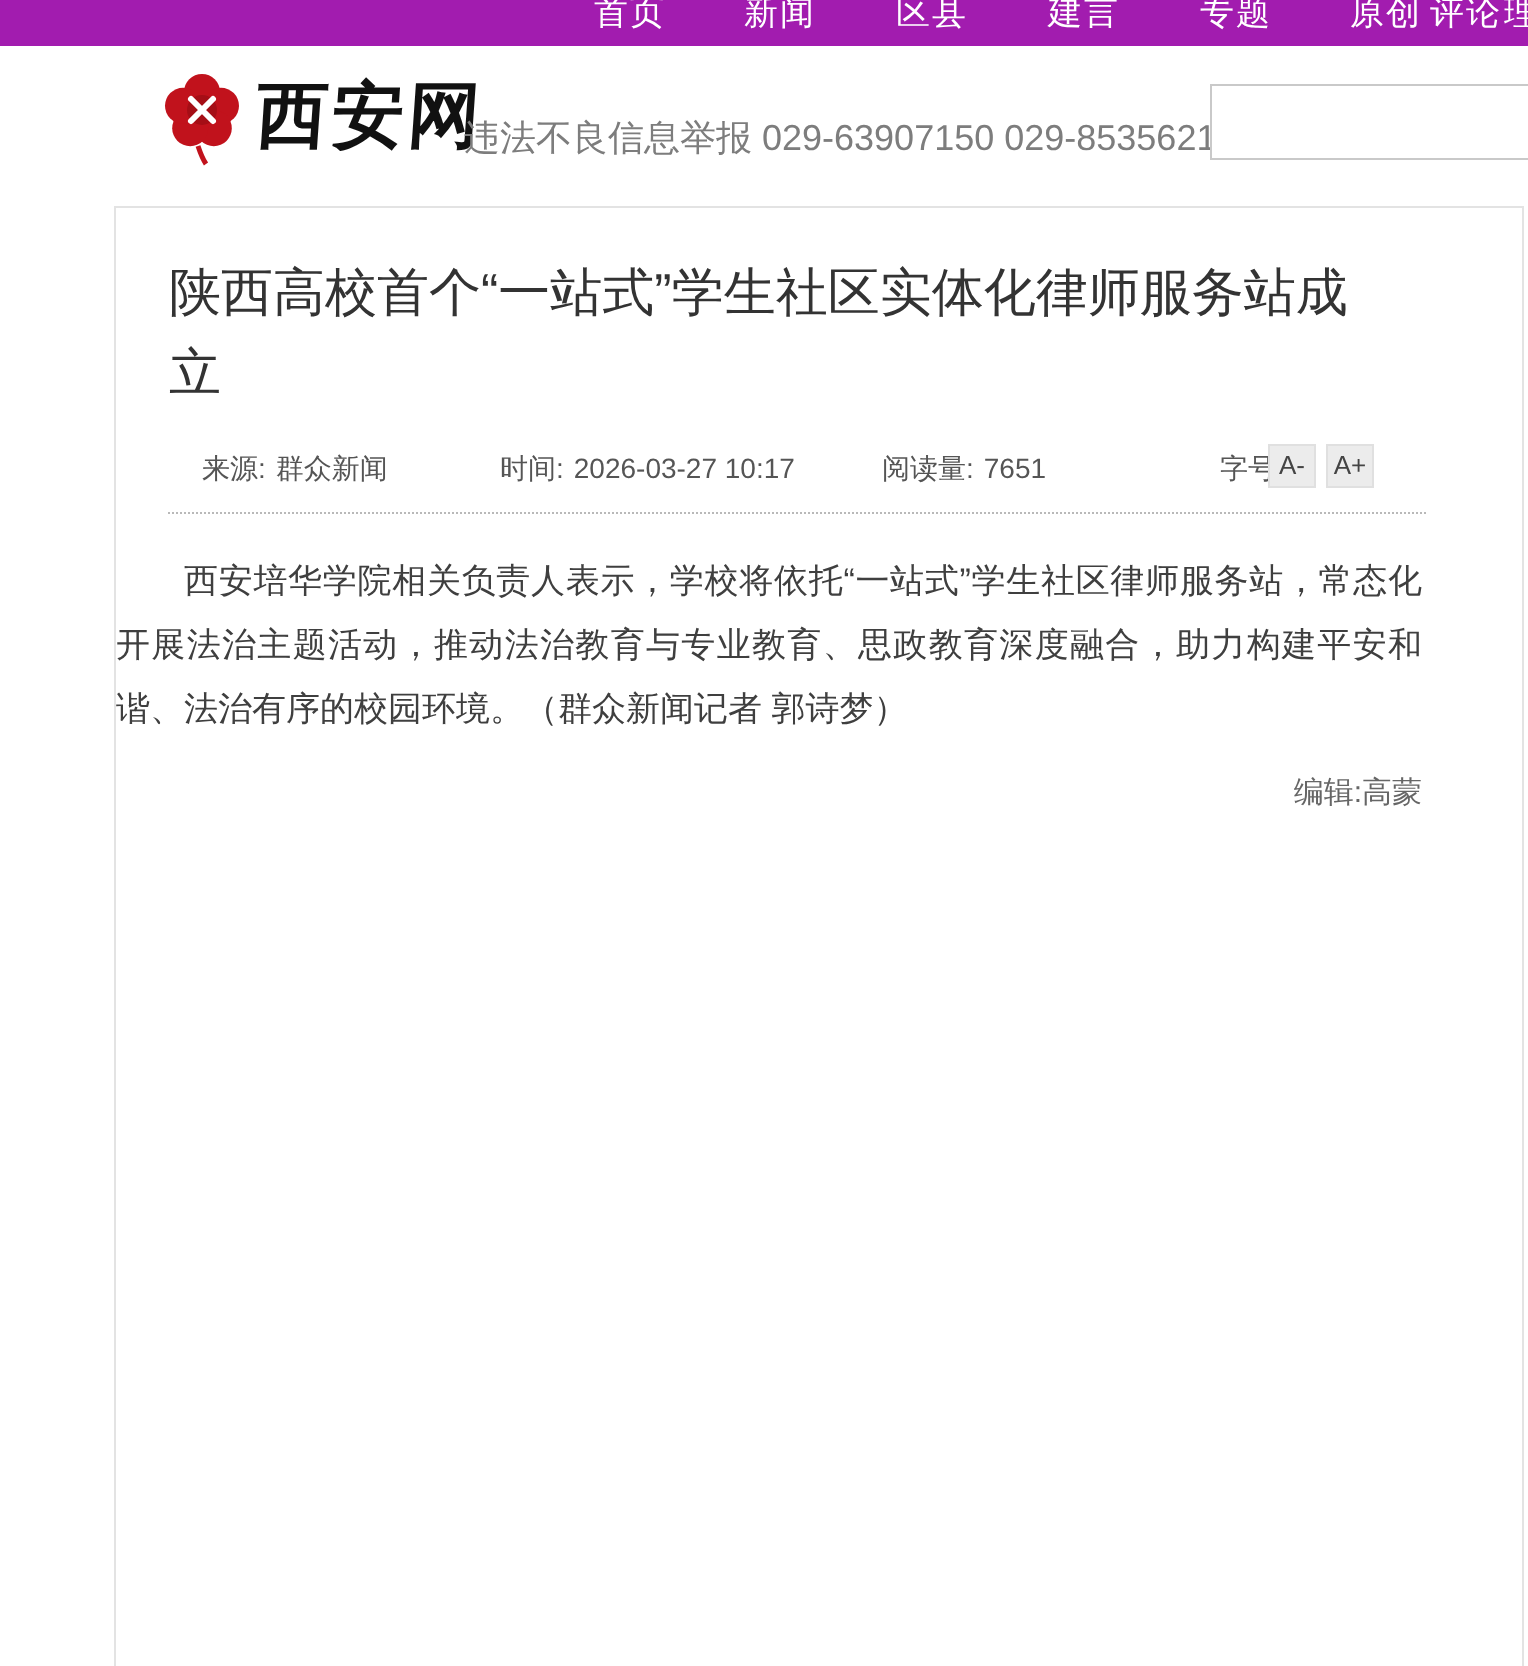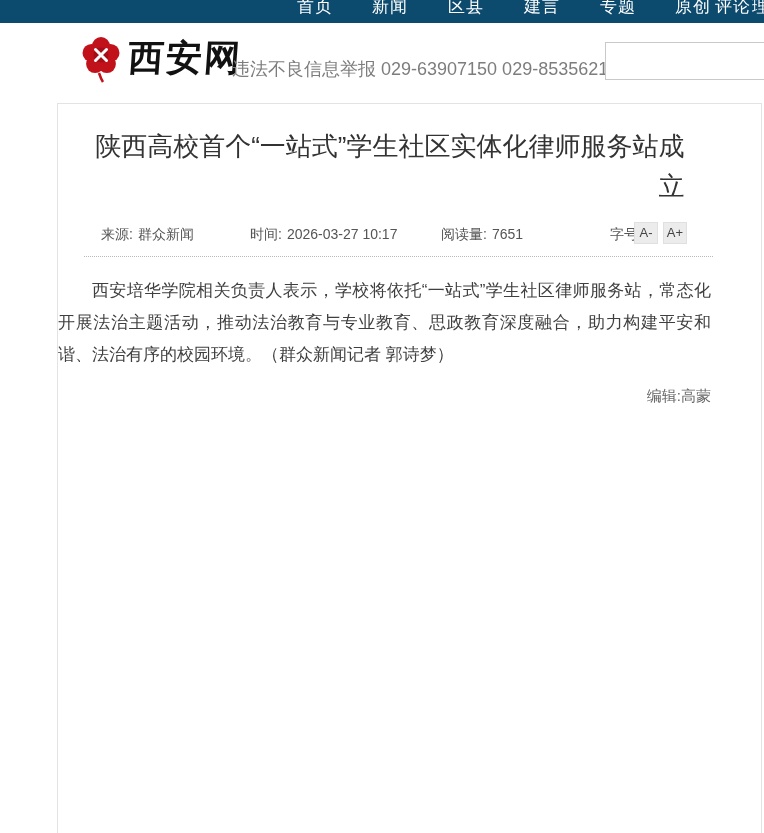--- a/index.html
+++ b/index.html
@@ -2,41 +2,41 @@
 <html><head>
 <meta charset="utf-8">
 <style>
   * { margin:0; padding:0; box-sizing:border-box; }
   html,body { width:764px; height:833px; overflow:hidden; background:#fff;
     font-family:"Liberation Sans","DejaVu Sans",sans-serif; }
   body { position:relative; }
 
   
   .topbar { position:absolute; left:0; top:0; width:764px; height:33px;
-    background:#0c4a6e; overflow:hidden; }
+    background:#a21caf; overflow:hidden; }
   .topbar .nav-item { position:absolute; top:-5px; color:#ffffff;
     font-size:17px; letter-spacing:1px; white-space:nowrap; cursor:pointer; }
 
   
   .header { position:absolute; left:0; top:23px; width:764px; height:75px; background:#fff; }
   .logo-wrap { position:absolute; left:80px; top:11px; display:flex; align-items:center; }
   .logo-flower { width:42px; height:48px; }
   .logo-text { margin-left:6px; font-size:36px; font-weight:bold; color:#111;
     transform:skewX(-4deg); letter-spacing:2px; font-family:"DejaVu Sans",sans-serif; }
   .report-line { position:absolute; left:232px; top:34px; font-size:18px; color:#7d7d7d;
     white-space:nowrap; }
   .search-input { position:absolute; left:605px; top:19px; width:200px; height:38px;
     border:1px solid #c9c9c9; background:#fff; outline:none; padding:0 8px; font-size:14px; }
 
   
   .card { position:absolute; left:57px; top:103px; width:705px; height:745px;
     border:1px solid #e3e3e3; border-bottom:none; background:#fff; }
   .card-inner { width:653px; margin:0; padding-top:22px; }
 
-  .article-title { width:600px; margin:0 auto; text-align:right; font-size:26px;
+  .article-title { width:600px; margin:0 auto; text-align:left; font-size:26px;
     line-height:40px; font-weight:400; color:#333; }
 
   .meta-row { position:relative; height:26px; margin-top:16px; font-size:14px; color:#555; }
   .meta-item { position:absolute; top:4px; white-space:nowrap; }
   .meta-item .lbl { margin-right:5px; }
   .meta-src { left:43px; } .meta-time { left:192px; } .meta-views { left:383px; }
   .meta-size { left:552px; top:4px; }
   .font-btn { position:absolute; top:0; width:24px; height:22px; background:#ececec;
     border:1px solid #e0e0e0; color:#444; font-size:13px; text-align:center;
     line-height:20px; cursor:pointer; }

